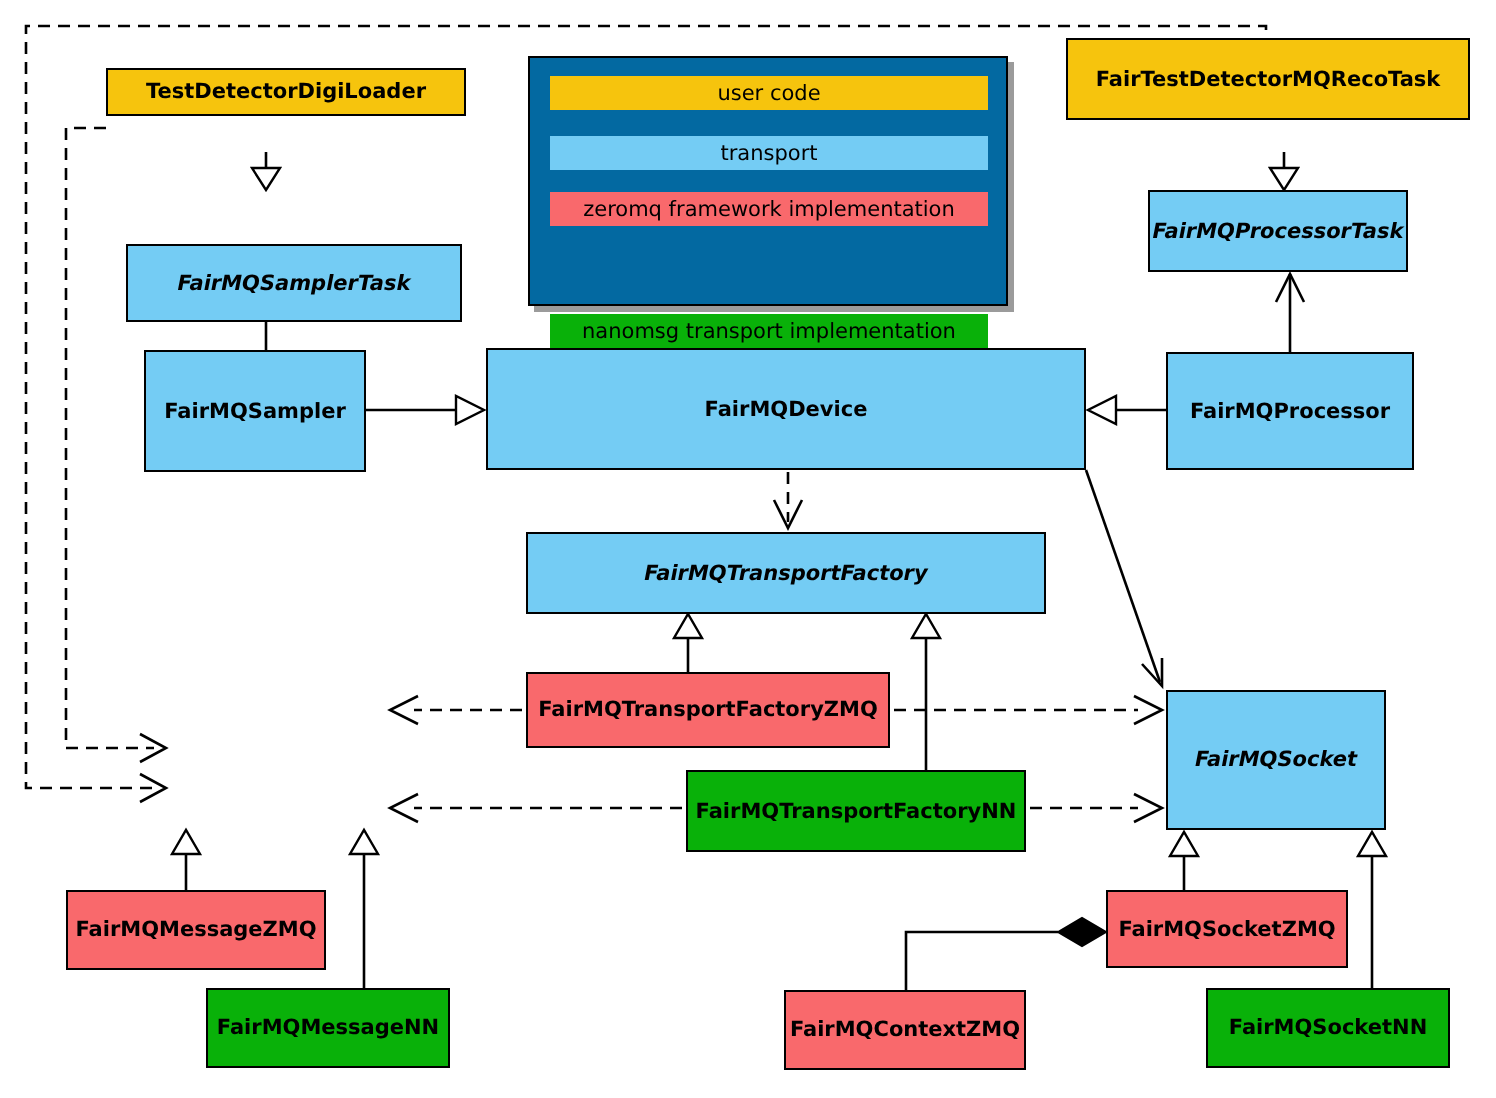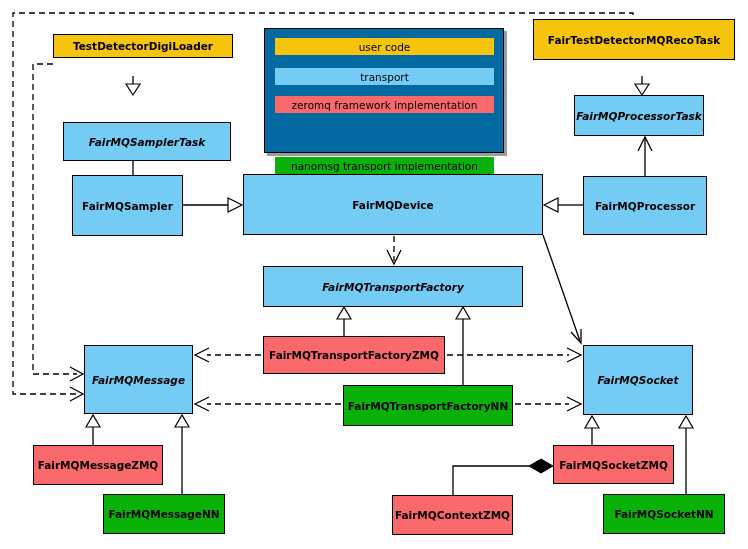--- a/index.html
+++ b/index.html
@@ -161,21 +161,20 @@
   <div class="node gold" id="n-tddl">TestDetectorDigiLoader</div>
   <div class="node gold" id="n-ftdmqrt">FairTestDetectorMQRecoTask</div>
   <div class="node blue abstract" id="n-fmqst">FairMQSamplerTask</div>
   <div class="node blue abstract" id="n-fmqpt">FairMQProcessorTask</div>
   <div class="node blue" id="n-fmqs">FairMQSampler</div>
   <div class="node blue" id="n-fmqd">FairMQDevice</div>
   <div class="node blue" id="n-fmqp">FairMQProcessor</div>
   <div class="node red" id="n-fmqtfz">FairMQTransportFactoryZMQ</div>
   <div class="node blue abstract" id="n-fmqtf">FairMQTransportFactory</div>
   <div class="node green" id="n-fmqtfn">FairMQTransportFactoryNN</div>
-  <div class="node blue abstract" id="n-fmqm">FairMQMessage</div>
   <div class="node blue abstract" id="n-fmqsk">FairMQSocket</div>
   <div class="node red" id="n-fmqmz">FairMQMessageZMQ</div>
   <div class="node green" id="n-fmqmn">FairMQMessageNN</div>
   <div class="node red" id="n-fmqskz">FairMQSocketZMQ</div>
   <div class="node red" id="n-fmqcz">FairMQContextZMQ</div>
   <div class="node green" id="n-fmqskn">FairMQSocketNN</div>
 
   <div class="legend">
     <div class="lg-bar gold" id="lg-0">user code</div>
     <div class="lg-bar blue" id="lg-1">transport</div>

